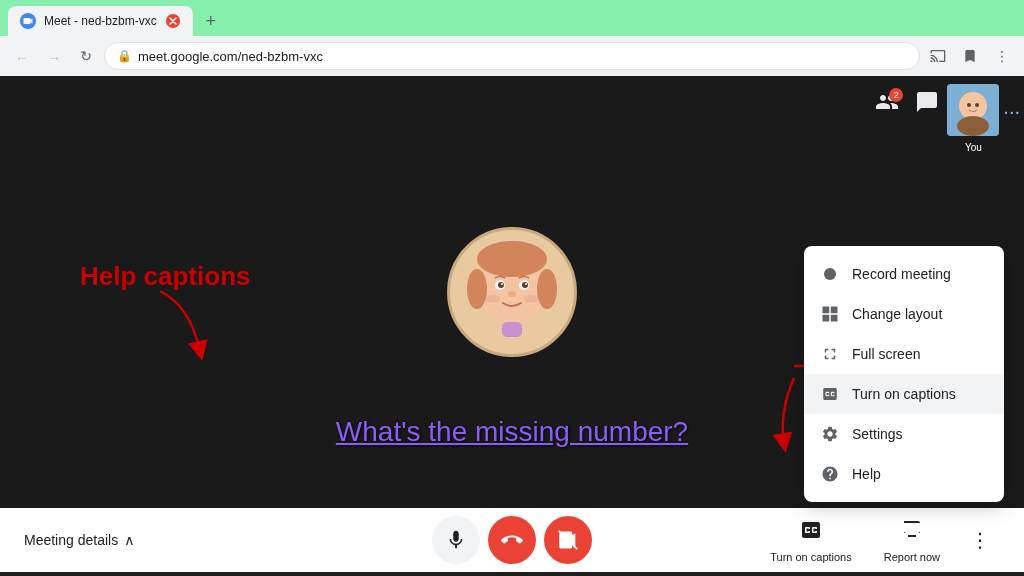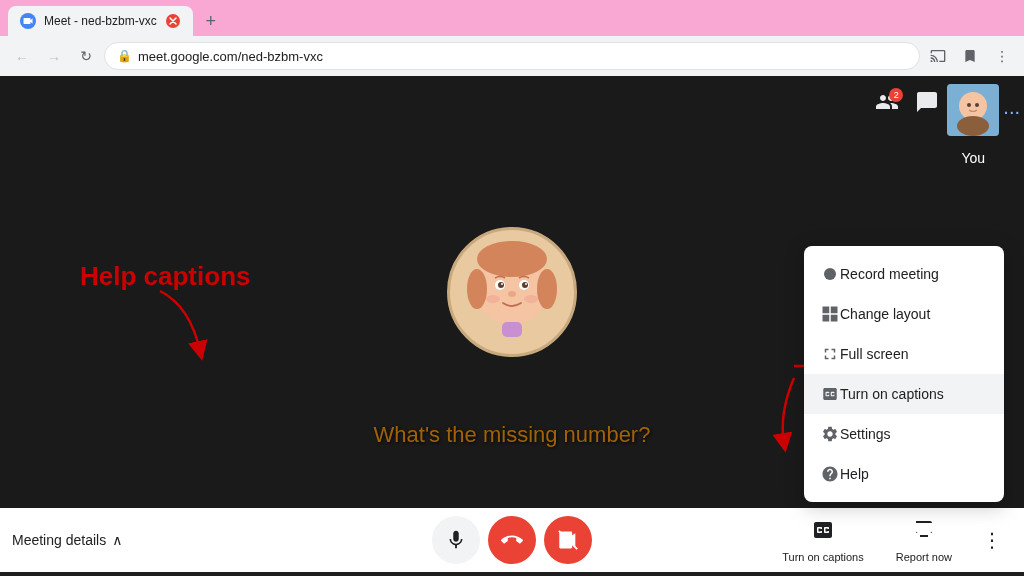--- a/index.html
+++ b/index.html
@@ -1,17 +1,17 @@
 <!DOCTYPE html>
 <html><head>
   <meta charset="utf-8">
   <style>
     * { margin: 0; padding: 0; box-sizing: border-box; }
     body { width: 1024px; height: 576px; overflow: hidden; font-family: 'Segoe UI', Arial, sans-serif; background: #202124; }
-    .tab-bar { display: flex; align-items: center; padding: 6px 8px 0; background: #f9a8d4; height: 36px; }
+    .tab-bar { display: flex; align-items: center; padding: 6px 8px 0; background: #86efac; height: 36px; }
     .tab { display: flex; align-items: center; background: #f1f3f4; border-radius: 8px 8px 0 0; padding: 0 12px; height: 30px; font-size: 12px; color: #202124; gap: 8px; min-width: 180px; }
     .tab-favicon { width: 16px; height: 16px; background: #4285f4; border-radius: 50%; display: flex; align-items: center; justify-content: center; font-size: 8px; color: white; }
     .tab-title { font-size: 12px; color: #202124; flex: 1; white-space: nowrap; overflow: hidden; text-overflow: ellipsis; }
     .tab-close { width: 16px; height: 16px; border-radius: 50%; display: flex; align-items: center; justify-content: center; font-size: 10px; color: #5f6368; cursor: pointer; }
     .new-tab-btn { width: 28px; height: 28px; border-radius: 50%; display: flex; align-items: center; justify-content: center; color: #5f6368; font-size: 18px; cursor: pointer; margin-left: 4px; }
 
     .browser-toolbar { display: flex; align-items: center; padding: 4px 8px; background: #f1f3f4; height: 40px; gap: 4px; }
     .nav-btn { width: 28px; height: 28px; border-radius: 50%; display: flex; align-items: center; justify-content: center; color: #5f6368; font-size: 14px; cursor: pointer; }
     .nav-btn.disabled { color: #bdc1c6; }
     .address-bar { flex: 1; height: 28px; background: white; border-radius: 14px; display: flex; align-items: center; padding: 0 12px; font-size: 13px; color: #202124; gap: 6px; border: 1px solid #dfe1e5; }
@@ -20,39 +20,39 @@
     .toolbar-icons { display: flex; align-items: center; gap: 4px; }
     .toolbar-icon { width: 28px; height: 28px; border-radius: 50%; display: flex; align-items: center; justify-content: center; color: #5f6368; font-size: 14px; cursor: pointer; }
 
     
     .meet-container { width: 100%; height: 496px; background: #1a1a1a; position: relative; display: flex; flex-direction: column; }
 
     
     .video-area { flex: 1; display: flex; align-items: center; justify-content: center; position: relative; }
 
     
-    .caption-text { position: absolute; bottom: 60px; left: 50%; transform: translateX(-50%); color: #a16207; font-size: 22px; font-weight: 400; white-space: nowrap; text-shadow: 1px 1px 3px rgba(0,0,0,0.8); }
-
-    
-    .meet-bottom-bar { height: 64px; background: #fff; display: flex; align-items: center; padding: 0 12px; position: relative; }
+    .caption-text { position: absolute; bottom: 60px; left: 50%; transform: translateX(-50%); color: #8b5cf6; font-size: 28px; font-weight: 400; white-space: nowrap; text-shadow: 1px 1px 3px rgba(0,0,0,0.8); text-decoration: underline; }
+
+    
+    .meet-bottom-bar { height: 64px; background: #fff; display: flex; align-items: center; padding: 0 24px; position: relative; }
     .meeting-details { display: flex; align-items: center; gap: 6px; font-size: 14px; color: #202124; cursor: pointer; }
     .bottom-controls { position: absolute; left: 50%; transform: translateX(-50%); display: flex; align-items: center; gap: 8px; }
     .control-btn { width: 48px; height: 48px; border-radius: 50%; display: flex; align-items: center; justify-content: center; cursor: pointer; border: none; }
     .control-btn.mic { background: #f1f3f4; color: #202124; }
     .control-btn.hangup { background: #ea4335; color: white; }
     .control-btn.video-off { background: #ea4335; color: white; }
     .right-controls { margin-left: auto; display: flex; align-items: center; gap: 8px; }
     .bottom-action { display: flex; flex-direction: column; align-items: center; justify-content: center; gap: 4px; cursor: pointer; padding: 0 12px; }
     .bottom-action-icon { font-size: 20px; color: #202124; }
     .bottom-action-label { font-size: 11px; color: #202124; }
     .more-options-btn { width: 40px; height: 40px; border-radius: 50%; display: flex; align-items: center; justify-content: center; cursor: pointer; color: #202124; font-size: 20px; }
 
     
     .dropdown-menu { position: absolute; right: 20px; bottom: 70px; background: white; border-radius: 8px; box-shadow: 0 4px 20px rgba(0,0,0,0.25); width: 200px; padding: 8px 0; z-index: 100; }
-    .menu-item { display: flex; align-items: center; padding: 10px 16px; cursor: pointer; font-size: 14px; color: #202124; text-align: center; }
+    .menu-item { display: flex; align-items: center; padding: 10px 16px; gap: 12px; cursor: pointer; font-size: 14px; color: #202124; text-align: center; }
     .menu-item-icon { width: 20px; height: 20px; display: flex; align-items: center; justify-content: center; color: #5f6368; font-size: 16px; flex-shrink: 0; }
     .menu-item-label { font-size: 14px; color: #202124; }
 
     
     .taskbar { height: 40px; background: #1e1e1e; display: flex; align-items: center; padding: 0 12px; justify-content: space-between; }
 
     
     .meet-header { position: absolute; top: 8px; right: 0; display: flex; align-items: flex-start; z-index: 20; }
     .header-icon-btn { display: flex; flex-direction: column; align-items: center; padding: 6px 8px; cursor: pointer; color: white; }
   </style>
@@ -123,21 +123,21 @@
         <svg width="52" height="52" viewBox="0 0 52 52">
           <rect width="52" height="52" fill="#7bafd4"></rect>
           <circle cx="26" cy="22" r="14" fill="#f5c5a3"></circle>
           <ellipse cx="26" cy="42" rx="16" ry="10" fill="#8b5e3c"></ellipse>
           <circle cx="26" cy="22" r="9" fill="#f5c5a3"></circle>
           <circle cx="22" cy="21" r="2" fill="#5c4033"></circle>
           <circle cx="30" cy="21" r="2" fill="#5c4033"></circle>
           <path d="M22 26 Q26 29 30 26" stroke="#c0856a" stroke-width="1.2" fill="none"></path>
         </svg>
       </div>
-      <span style="font-size:14px; color:white; margin-top:14px;">You</span>
+      <span style="font-size:10px; color:white; margin-top:6px;">You</span>
     </div>
     <div style="color:#8ab4f8; font-size:20px; padding:12px 4px; cursor:pointer;">...</div>
   </div>
 
   <div class="video-area">
 
     <div style="position:relative;">
       <div style="width:130px; height:130px; border-radius:50%; background:#e8c9a0; display:flex; align-items:center; justify-content:center; overflow:hidden; border: 3px solid #c8a97e;">
         <svg width="110" height="110" viewBox="0 0 110 110">
 

